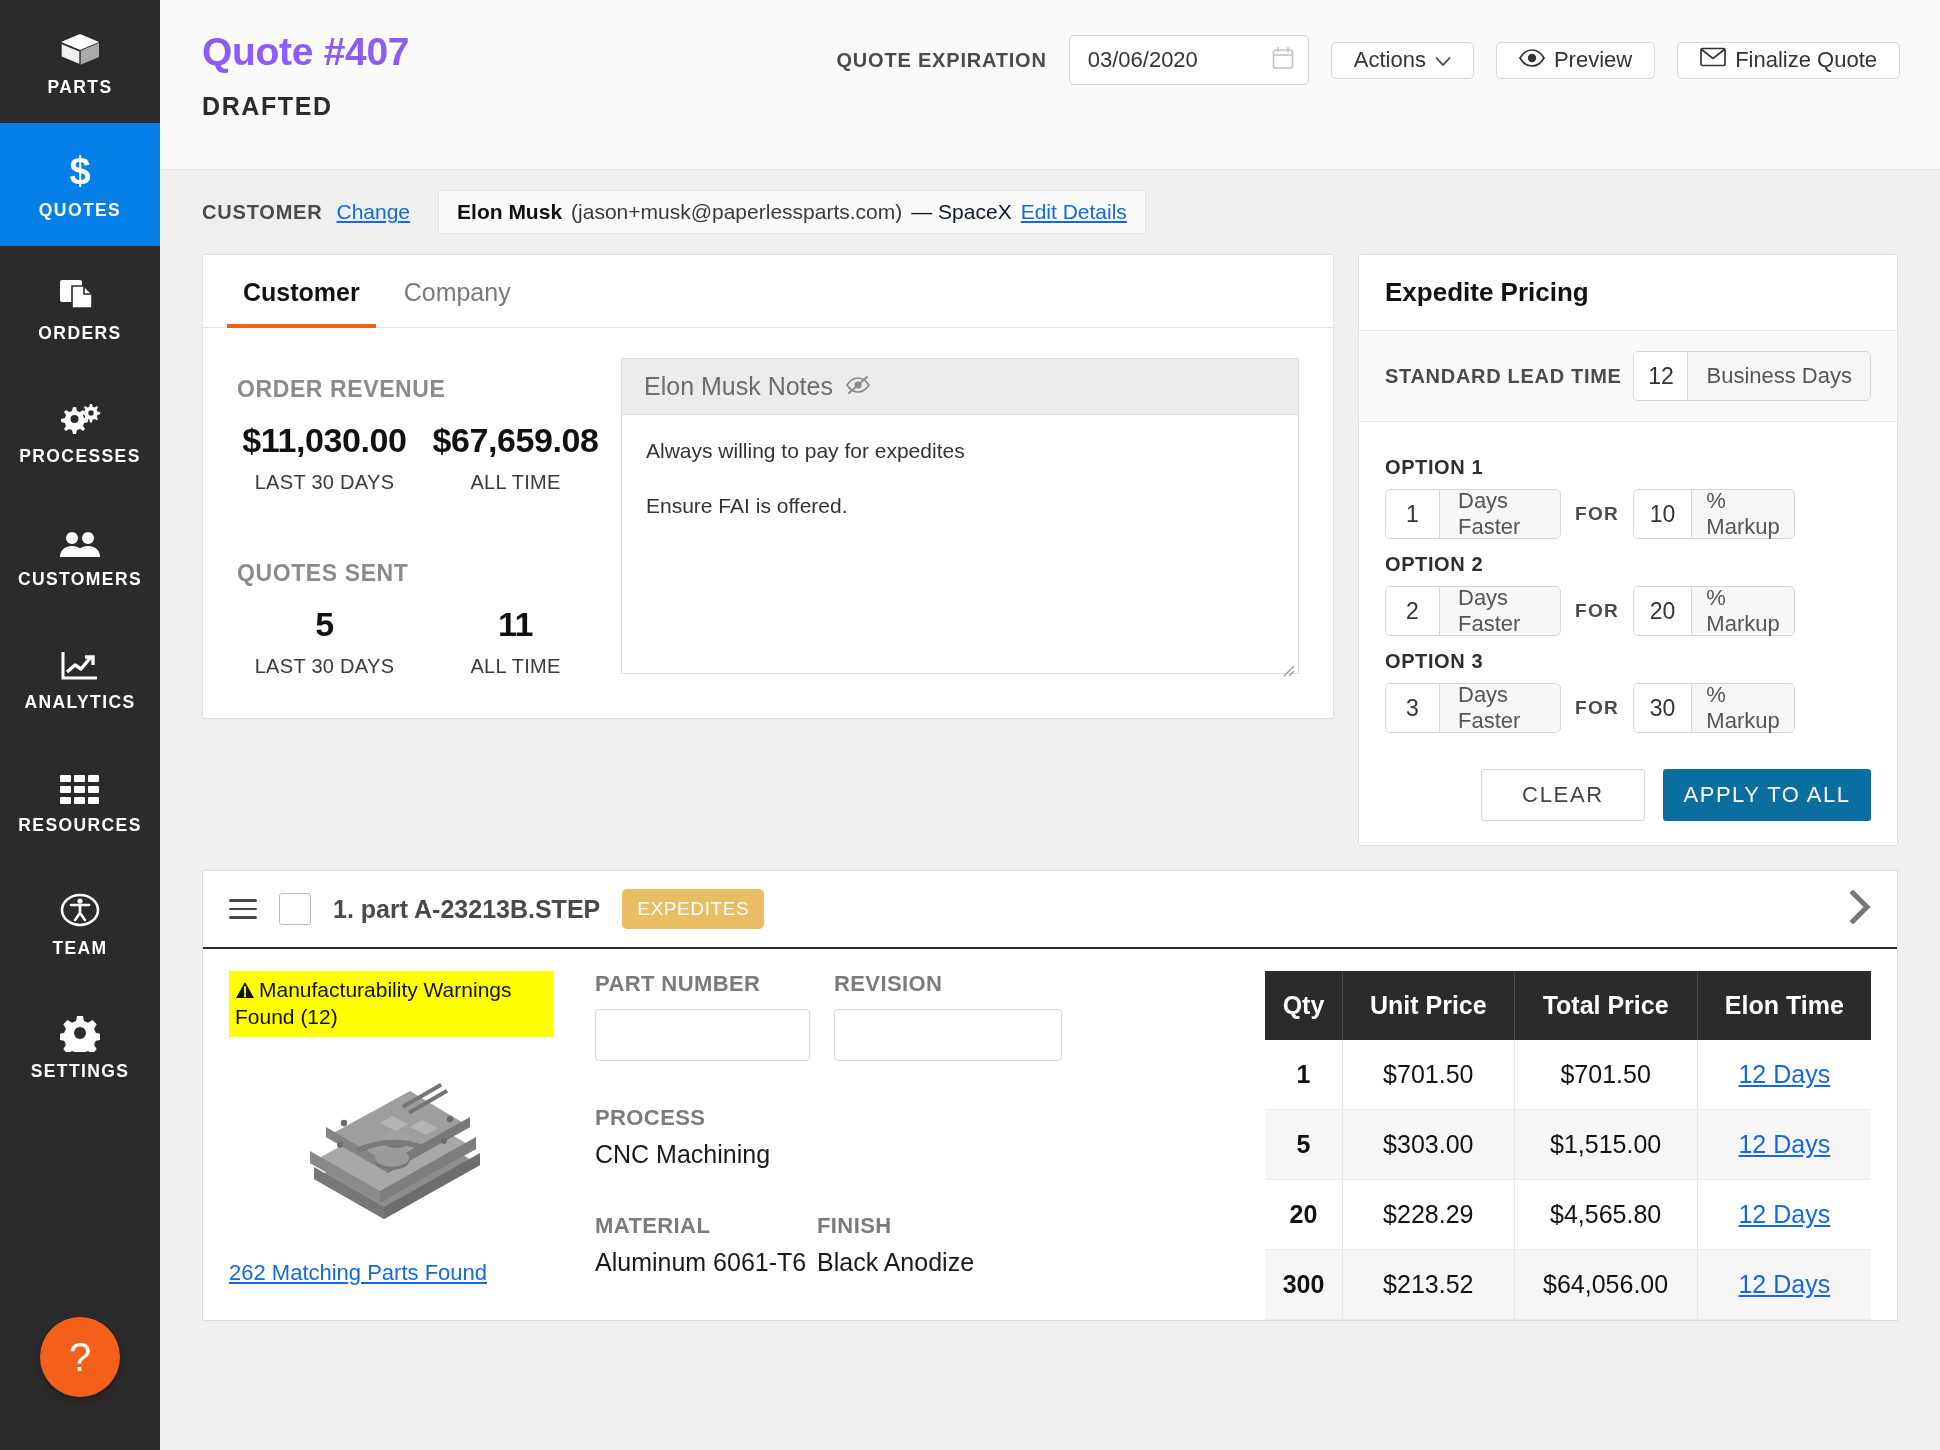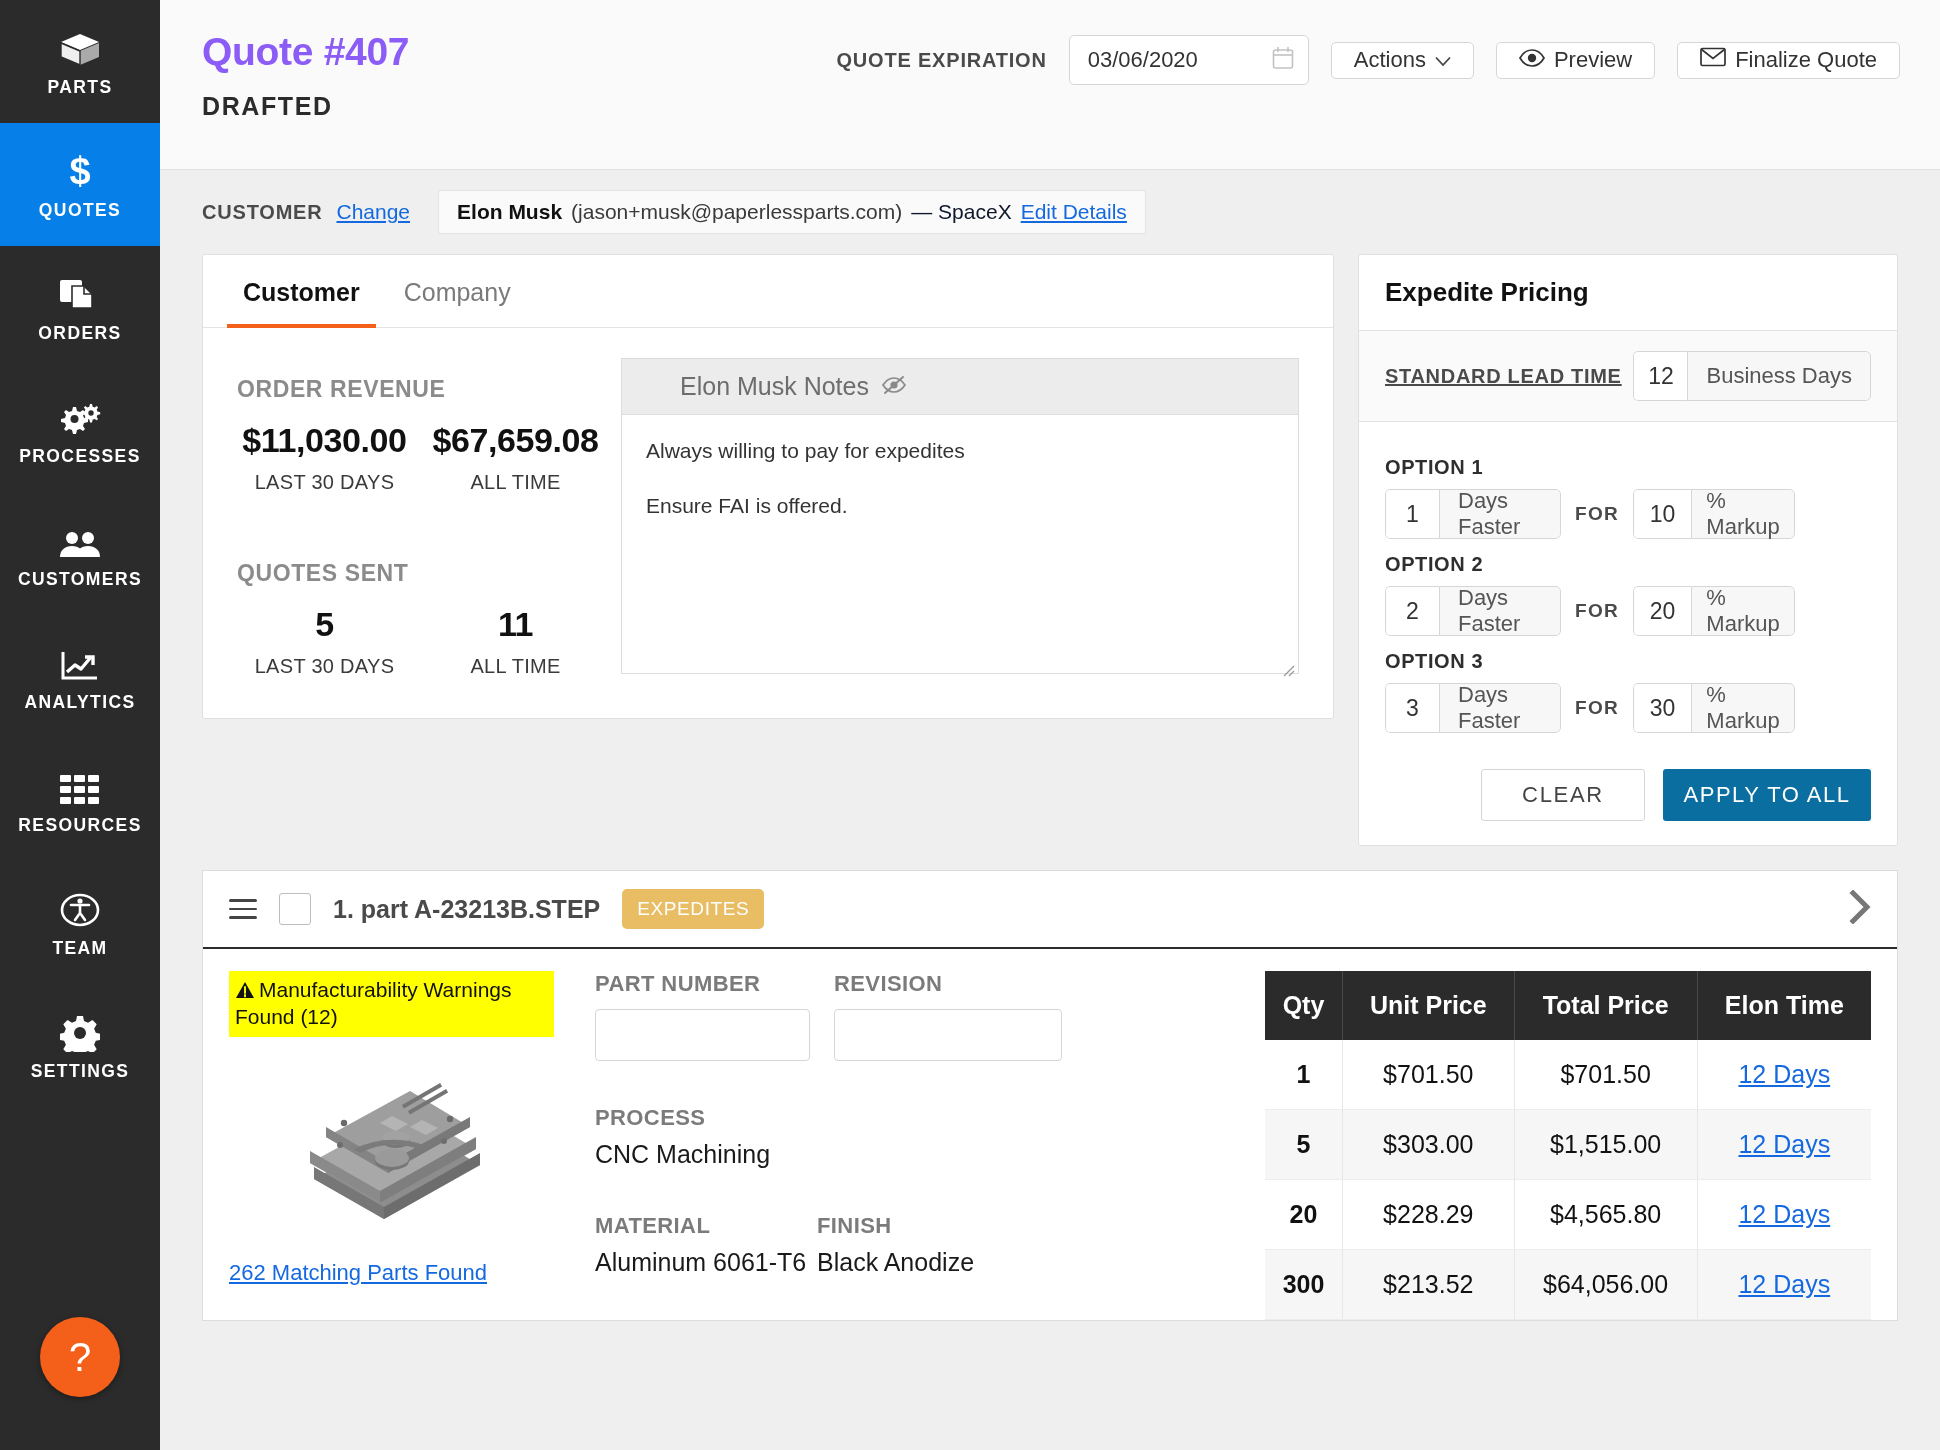--- a/index.html
+++ b/index.html
@@ -107,40 +107,40 @@
   .stat-cell { min-width: 175px; text-align: center; }
   .stat-num { font-size: 34px; font-weight: 700; color: #111; letter-spacing: -.4px; }
   .stat-sub { font-size: 20px; color: #3a3a3a; margin-top: 11px; letter-spacing: .3px; }
   .stats-gap { height: 66px; }
 
   .notes { flex: 1; margin-left: 24px; }
   .notes-head {
     background: #ececec; border: 1px solid #dcdcdc; border-bottom: none;
     height: 56px; display: flex; align-items: center; gap: 12px; padding: 0 22px;
   }
-  .notes-title { font-size: 25px; color: #6d6d6d; margin-left: 36px; }
+  .notes-title { font-size: 25px; color: #6d6d6d; }
   .notes-body {
     border: 1px solid #dcdcdc; background: #fff; height: 260px;
     padding: 22px 24px; font-size: 21px; color: #333; line-height: 1.35;
     position: relative;
   }
   .notes-body p + p { margin-top: 27px; }
   .resize-grip {
     position: absolute; right: 3px; bottom: 3px; width: 14px; height: 14px;
   }
 
   
   .exp-head { padding: 22px 26px; border-bottom: 1px solid #e3e3e3; }
   .exp-head-t { font-size: 26px; font-weight: 700; color: #111; }
   .lead-row {
     background: #fafafa; border-bottom: 1px solid #e3e3e3;
     display: flex; align-items: center; justify-content: space-between;
     padding: 20px 26px;
   }
-  .lead-label { font-size: 20px; font-weight: 700; color: #4a4a4a; letter-spacing: .7px; text-decoration: underline; }
+  .lead-label { font-size: 20px; font-weight: 700; color: #4a4a4a; letter-spacing: .7px; }
   .combo { display: flex; height: 50px; border-radius: 5px; overflow: hidden; }
   .combo .num {
     background: #fff; border: 1px solid #d6d6d6; border-right: none;
     min-width: 54px; display: flex; align-items: center; justify-content: center;
     font-size: 23px; color: #333; padding: 0 8px;
     border-radius: 5px 0 0 5px;
   }
   .combo .unit {
     background: #f7f7f7; border: 1px solid #d6d6d6;
     display: flex; align-items: center; justify-content: center;

